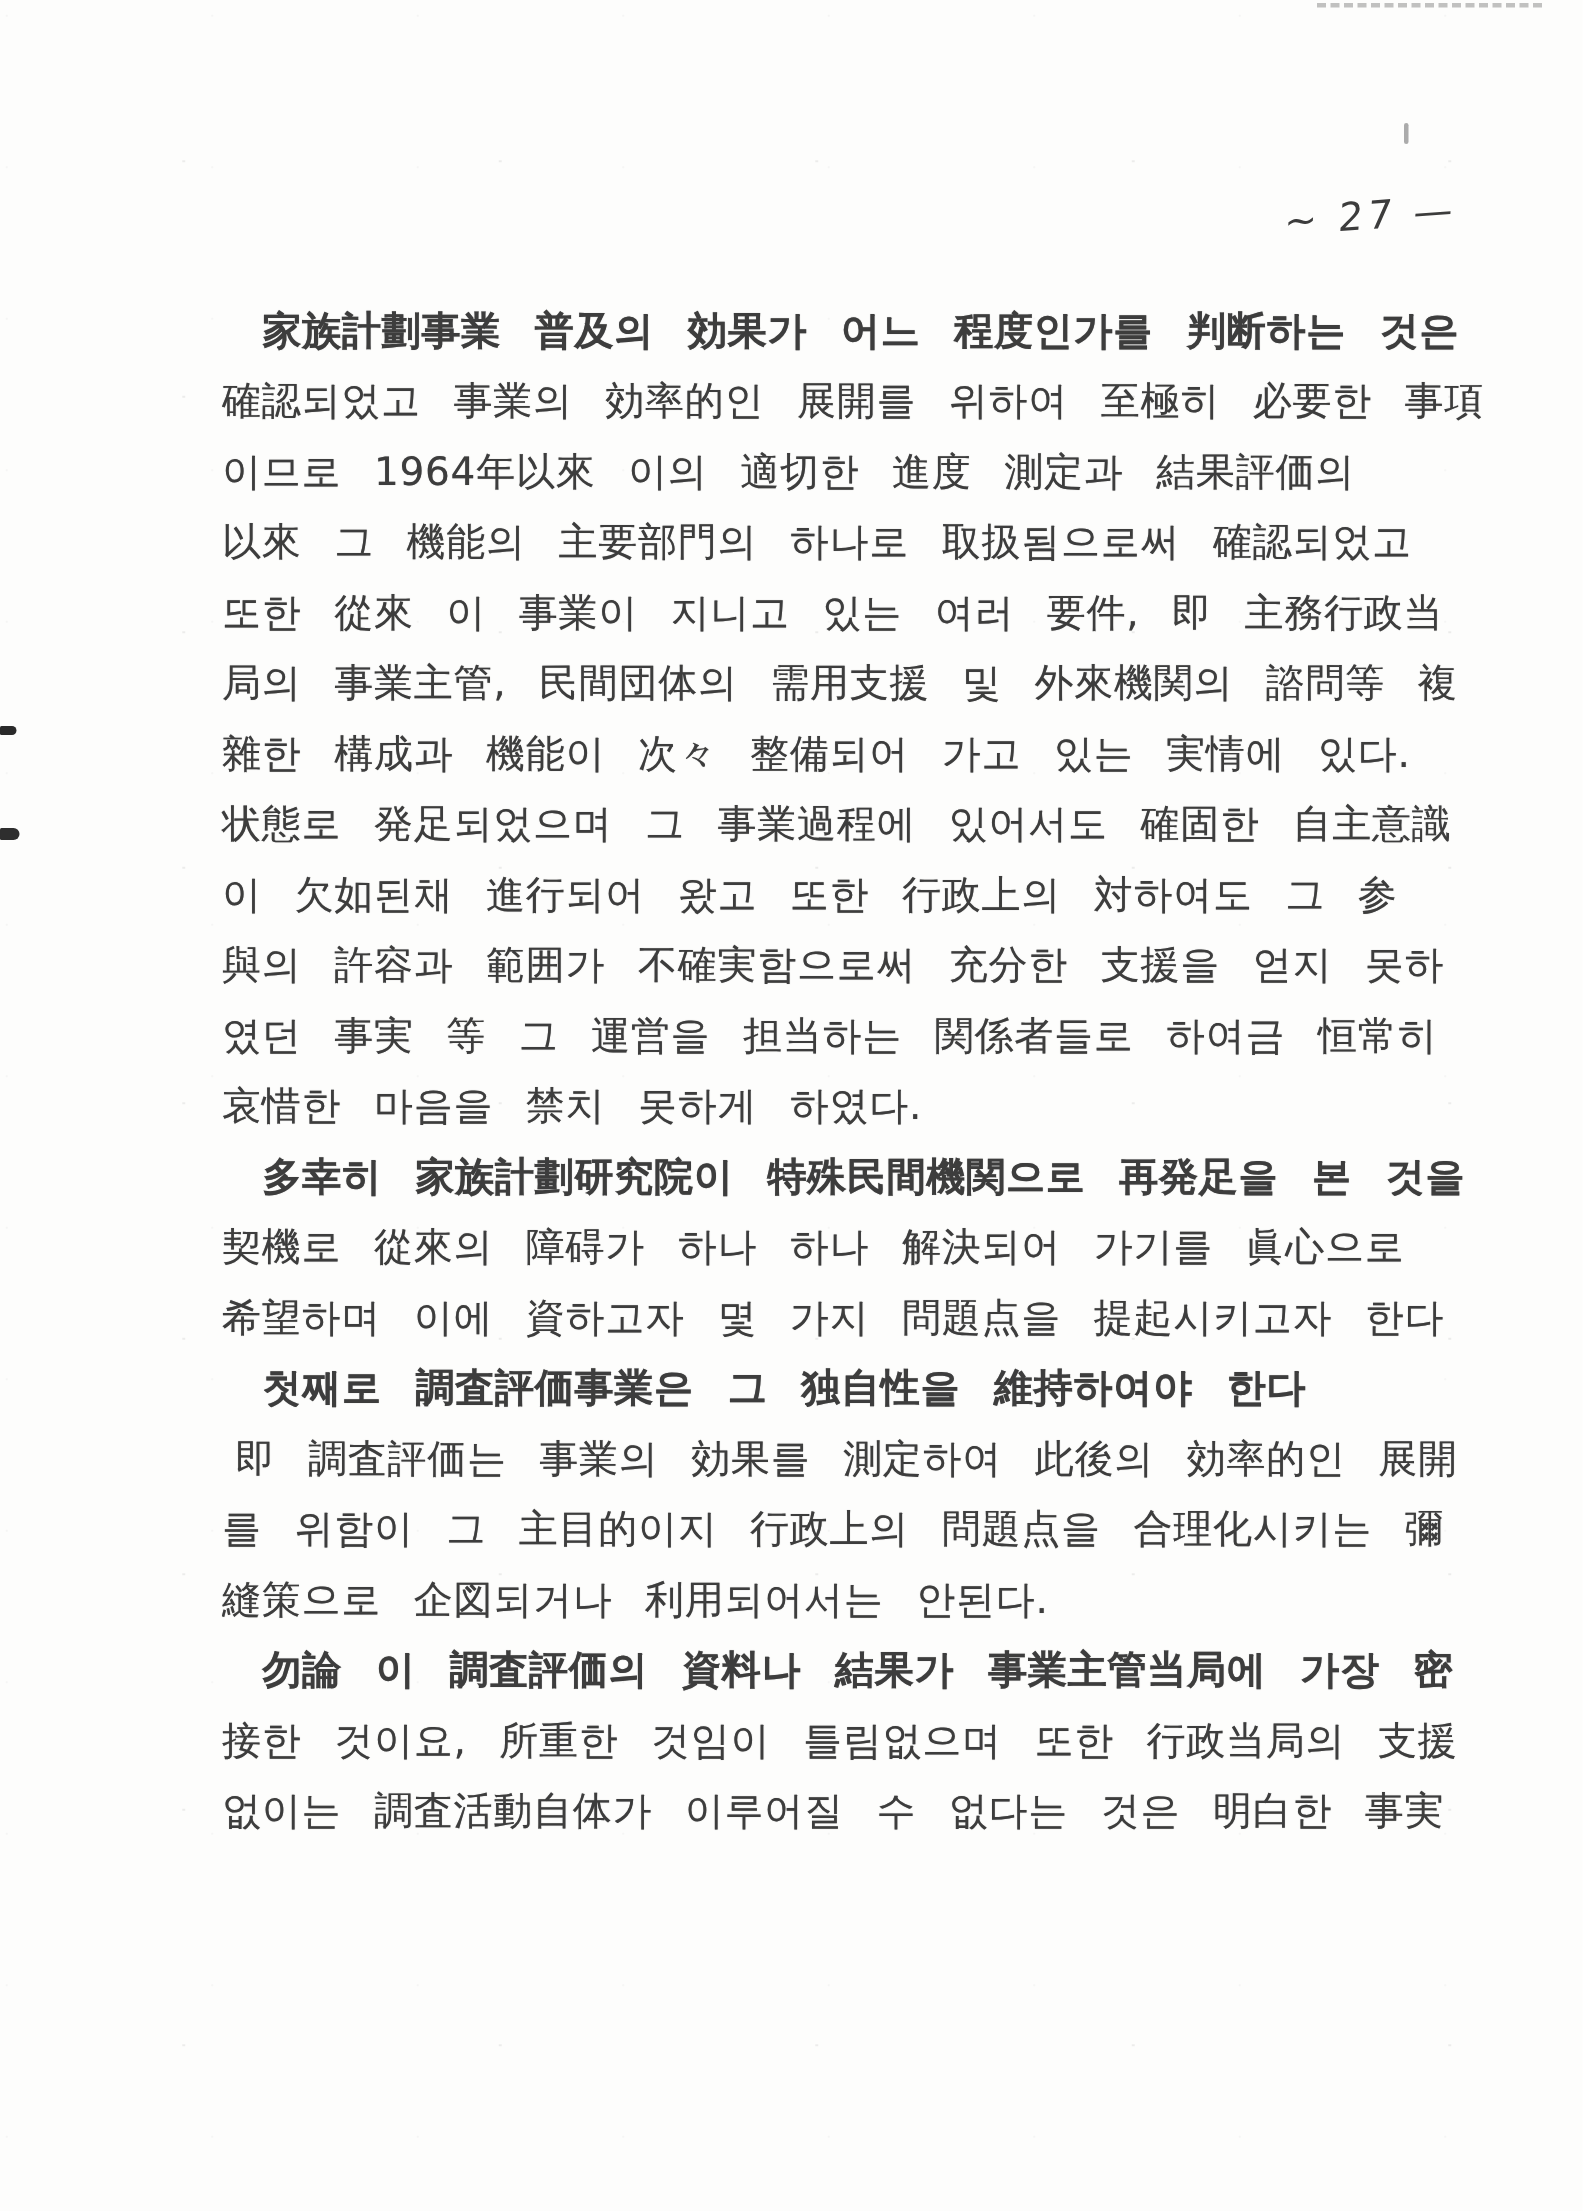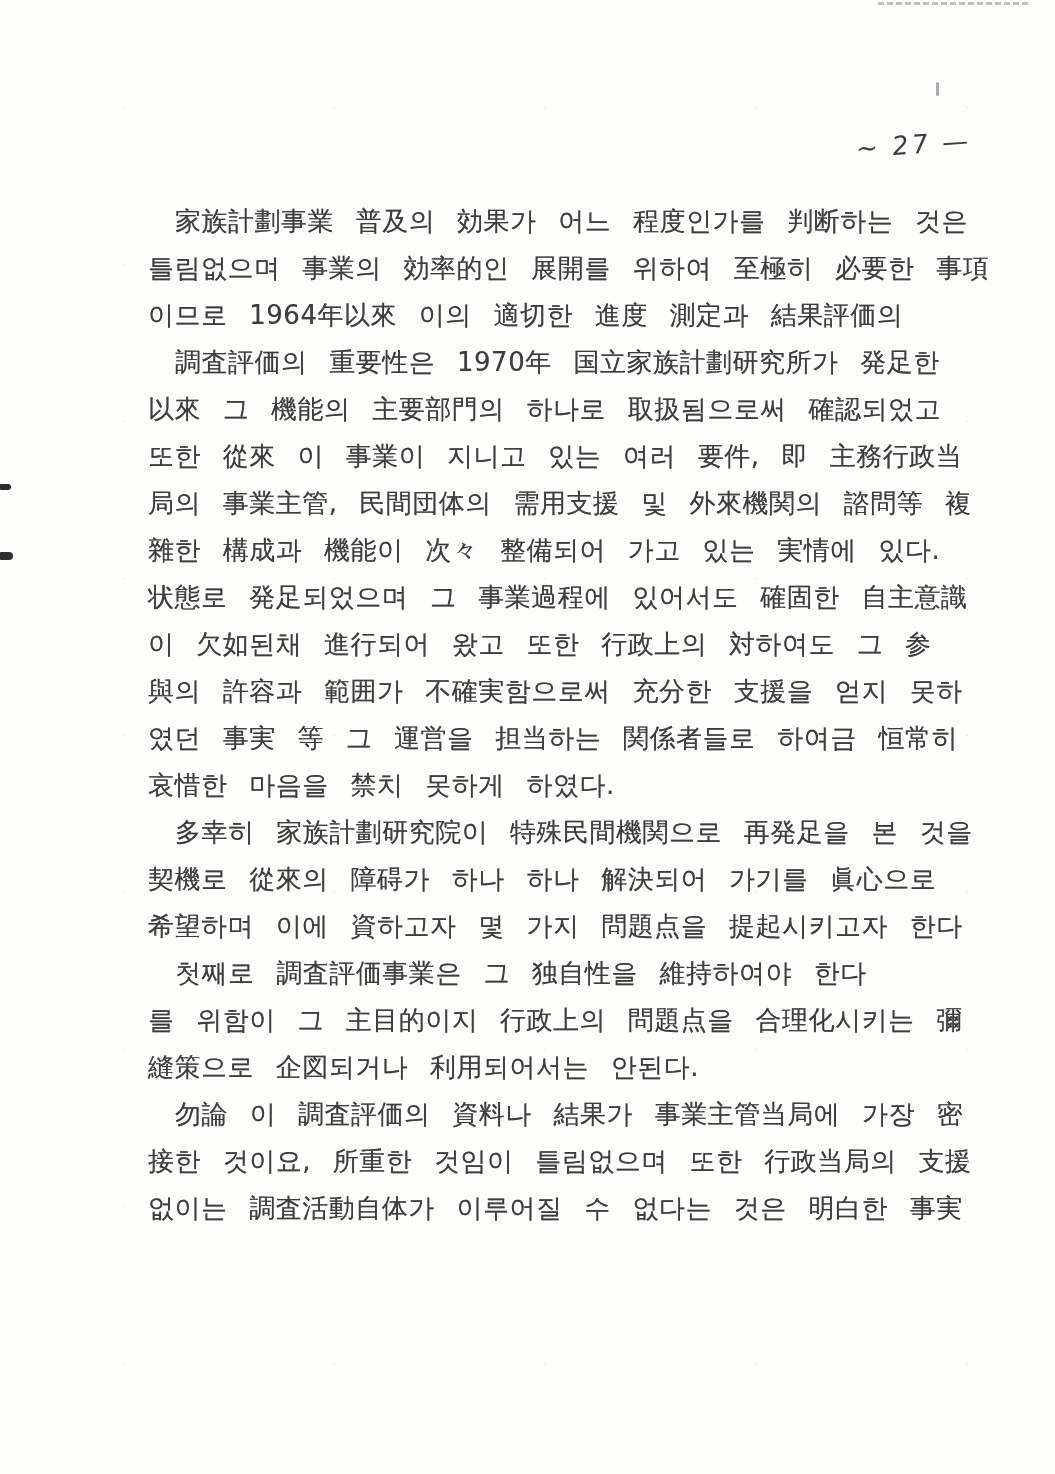--- a/index.html
+++ b/index.html
@@ -39,21 +39,21 @@
   }
   .line {
     margin: 0;
     height: 47px;
     line-height: 47px;
     white-space: nowrap;
     word-spacing: 13px;
     letter-spacing: 0.5px;
     text-shadow: 0 0 0.5px rgba(40,40,40,0.55);
   }
-  .indent { text-indent: 27px; }
+  .indent { text-indent: 27px; font-weight: bold; }
   .indent-sm { text-indent: 9px; }
   
   .artifact { position: absolute; }
   .edge-mark-1 {
     left: 0; top: 484px; width: 11px; height: 6px;
     background: #2a2a2a; border-radius: 1px 3px 3px 1px;
   }
   .edge-mark-2 {
     left: 0; top: 552px; width: 13px; height: 8px;
     background: #2e2e2e; border-radius: 1px 4px 4px 1px;
@@ -74,36 +74,36 @@
 
   <div class="artifact corner-dashes"></div>
   <div class="artifact smudge"></div>
   <div class="artifact edge-mark-1"></div>
   <div class="artifact edge-mark-2"></div>
 
   <div class="page-number">~ 27 —</div>
 
   <div class="text-block">
     <p class="line indent">家族計劃事業 普及의 効果가 어느 程度인가를 判断하는 것은</p>
-    <p class="line">틀림없으며 事業의 効率的인 展開를 위하여 至極히 必要한 事項</p>
+    <p class="line">確認되었고 事業의 効率的인 展開를 위하여 至極히 必要한 事項</p>
     <p class="line">이므로 1964年以來 이의 適切한 進度 測定과 結果評価의</p>
-    <p class="line indent">調査評価의 重要性은 1970年 国立家族計劃研究所가 発足한</p>
     <p class="line">以來 그 機能의 主要部門의 하나로 取扱됨으로써 確認되었고</p>
     <p class="line">또한 從來 이 事業이 지니고 있는 여러 要件, 即 主務行政当</p>
     <p class="line">局의 事業主管, 民間団体의 需用支援 및 外來機関의 諮問等 複</p>
     <p class="line">雜한 構成과 機能이 次々 整備되어 가고 있는 実情에 있다.</p>
     <p class="line">状態로 発足되었으며 그 事業過程에 있어서도 確固한 自主意識</p>
     <p class="line">이 欠如된채 進行되어 왔고 또한 行政上의 対하여도 그 参</p>
     <p class="line">與의 許容과 範囲가 不確実함으로써 充分한 支援을 얻지 못하</p>
     <p class="line">였던 事実 等 그 運営을 担当하는 関係者들로 하여금 恒常히</p>
     <p class="line">哀惜한 마음을 禁치 못하게 하였다.</p>
     <p class="line indent">多幸히 家族計劃研究院이 特殊民間機関으로 再発足을 본 것을</p>
     <p class="line">契機로 從來의 障碍가 하나 하나 解決되어 가기를 眞心으로</p>
     <p class="line">希望하며 이에 資하고자 몇 가지 問題点을 提起시키고자 한다</p>
     <p class="line indent">첫째로 調査評価事業은 그 独自性을 維持하여야 한다</p>
+    <p class="line indent-sm">即 調査評価는 事業의 効果를 測定하여 此後의 効率的인 展開</p>
     <p class="line">를 위함이 그 主目的이지 行政上의 問題点을 合理化시키는 彌</p>
     <p class="line">縫策으로 企図되거나 利用되어서는 안된다.</p>
     <p class="line indent">勿論 이 調査評価의 資料나 結果가 事業主管当局에 가장 密</p>
     <p class="line">接한 것이요, 所重한 것임이 틀림없으며 또한 行政当局의 支援</p>
     <p class="line">없이는 調査活動自体가 이루어질 수 없다는 것은 明白한 事実</p>
   </div>
 
 </div>
 
 </body></html>

